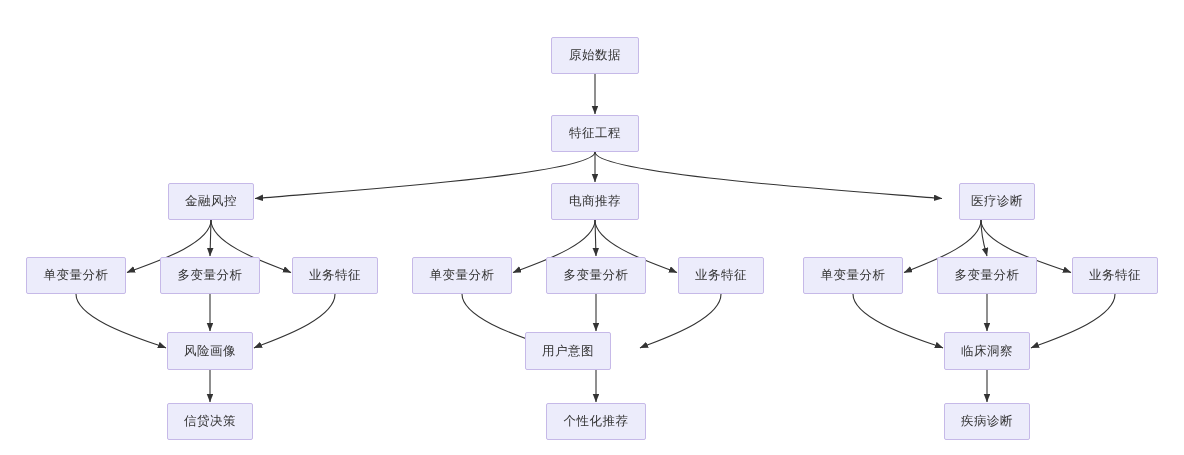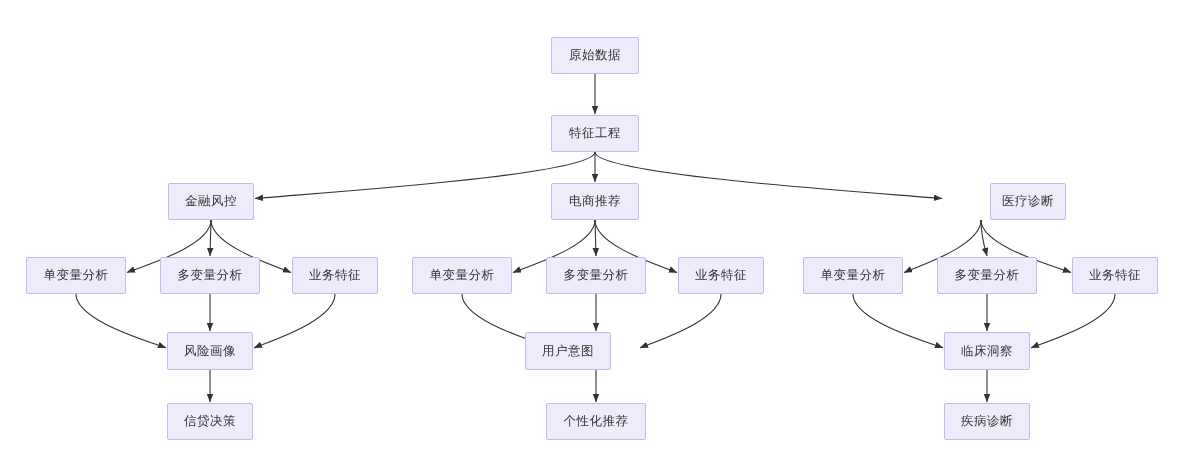--- a/index.html
+++ b/index.html
@@ -60,21 +60,21 @@
       </div>
       <div class="node" style="left: 551px; top: 103px; width: 88px; height: 37px;">
         <span>特征工程</span>
       </div>
       <div class="node" style="left: 168px; top: 171px; width: 86px; height: 37px;">
         <span>金融风控</span>
       </div>
       <div class="node" style="left: 551px; top: 171px; width: 88px; height: 37px; text-align: right;">
         <span>电商推荐</span>
       </div>
-      <div class="node" style="left: 990px; top: 171px; width: 76px; height: 37px;">
+      <div class="node" style="left: 959px; top: 171px; width: 76px; height: 37px;">
         <span>医疗诊断</span>
       </div>
       <div class="node" style="left: 26px; top: 245px; width: 100px; height: 37px;">
         <span>单变量分析</span>
       </div>
       <div class="node" style="left: 160px; top: 245px; width: 100px; height: 37px;">
         <span>多变量分析</span>
       </div>
       <div class="node" style="left: 292px; top: 245px; width: 86px; height: 37px;">
         <span>业务特征</span>

